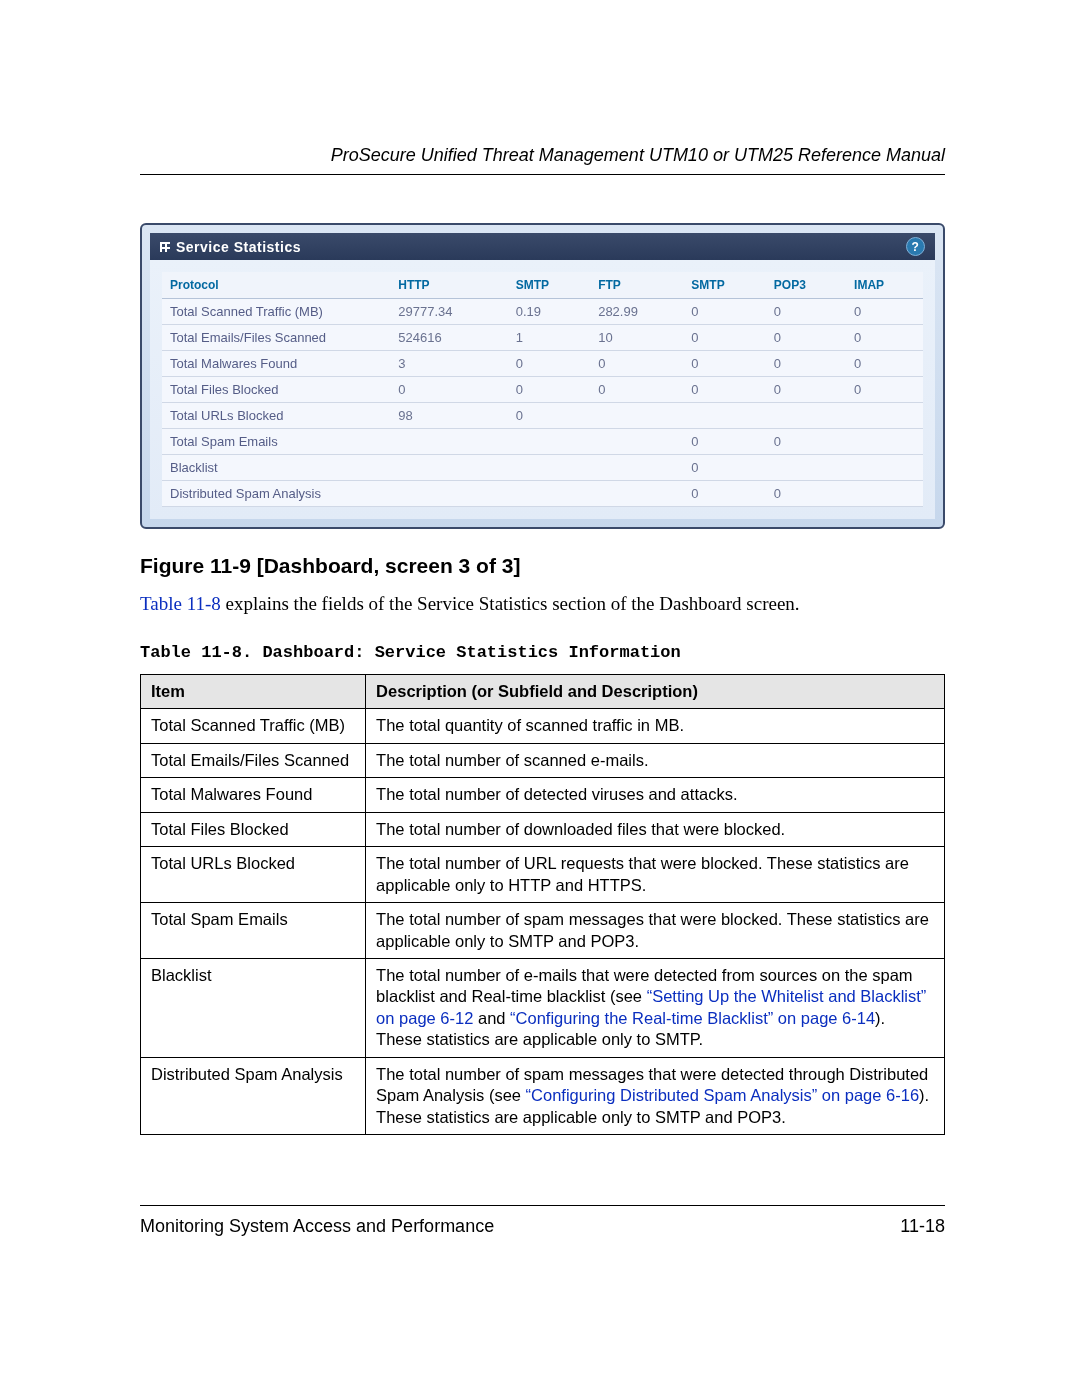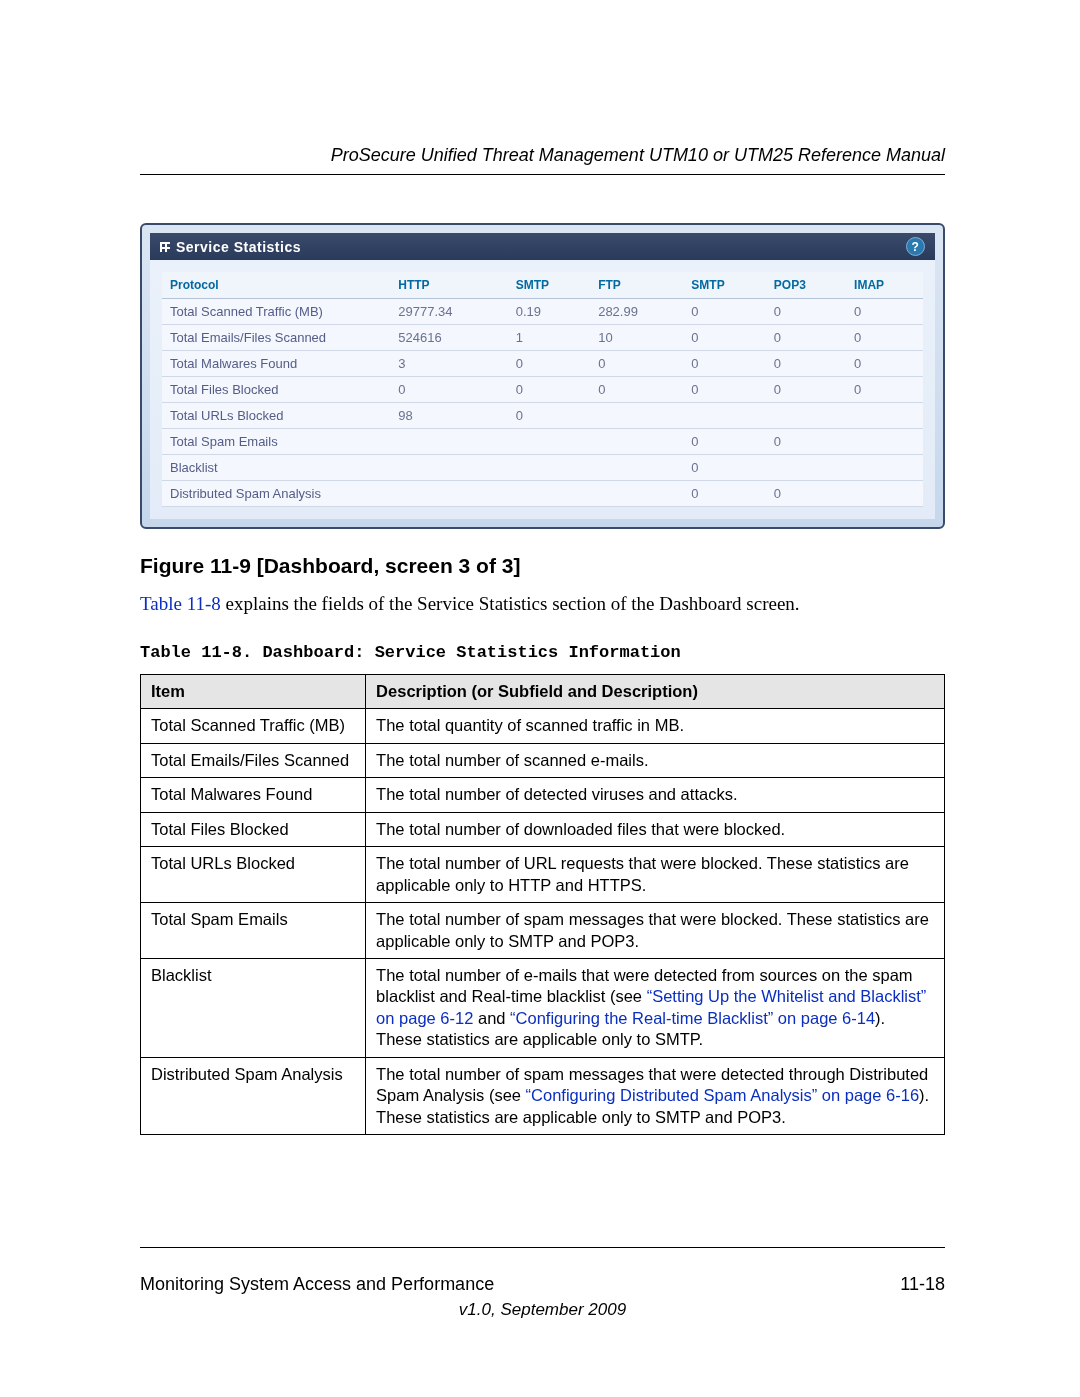--- a/index.html
+++ b/index.html
@@ -105,21 +105,21 @@
     border: 1px solid #000;
     padding: 6px 10px;
     vertical-align: top;
     text-align:left;
   }
   table.defs thead td {
     background: #e5e5e5;
     font-weight: bold;
   }
   .link-blue { color: #0a2ebf; }
-  .footer-sep { border-top: 1px solid #000; margin-top: 112px; padding-top: 26px;}
+  .footer-sep { border-top: 1px solid #000; margin-top: 70px; padding-top: 10px;}
   .footer-row {
     display:flex; justify-content:space-between;
     font-family: Arial, sans-serif; font-size:18px;
   }
   .footer-version { text-align:center; font-style:italic; font-family:Arial,sans-serif; font-size:17px; margin-top:5px;}
   .grid-icon { display:inline-block; width:10px;height:10px; margin-right:6px;
     background: repeating-linear-gradient(#fff 0 2px, transparent 2px 5px),
                 repeating-linear-gradient(90deg,#fff 0 2px, transparent 2px 5px);
   }
 </style>
@@ -274,15 +274,14 @@
           <td>The total number of spam messages that were detected through Distributed Spam Analysis (see <span class="link-blue">“Configuring Distributed Spam Analysis” on page 6-16</span>). These statistics are applicable only to SMTP and POP3.</td>
         </tr>
       </tbody>
   </table>
 
   <div class="footer-sep">
     <div class="footer-row">
       <span>Monitoring System Access and Performance</span>
       <span>11-18</span>
     </div>
-    <div class="footer-version">v1.0, September 2009</div>
   </div>
 </div>
 
 </body></html>

